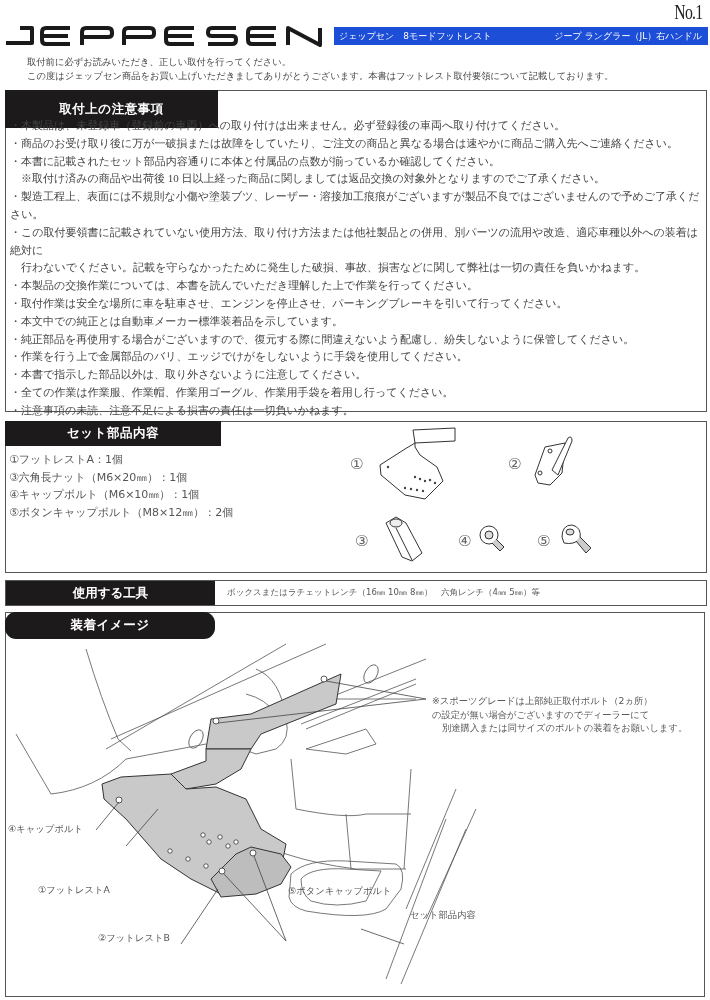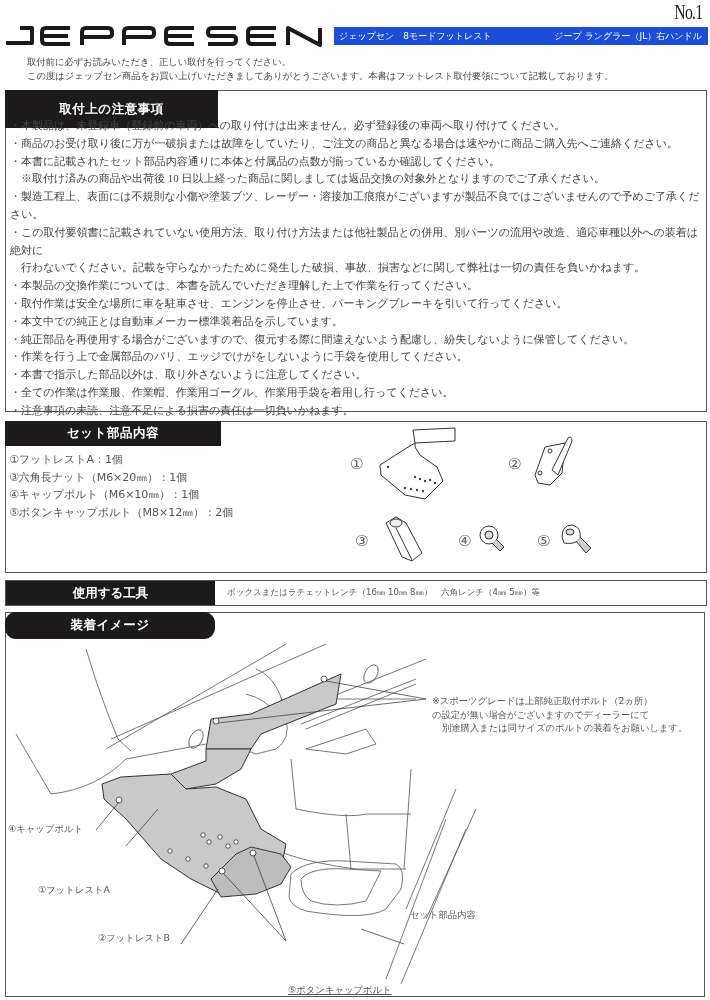--- a/index.html
+++ b/index.html
@@ -234,20 +234,20 @@
     <path d="M280 302 L248 217"></path>
     <path d="M398 305 L355 290"></path>
     <path d="M212 84 L420 60"></path>
     <path d="M320 42 L420 60"></path>
   </g>
 </svg>
 
 <span class="callout" style="left:8px;top:823px;">④キャップボルト</span>
 <span class="callout" style="left:38px;top:856px;margin-top:28px;">①フットレストA</span>
 <span class="callout" style="left:98px;top:932px;">②フットレストB</span>
-<span class="callout" style="left:288px;top:984px;text-decoration:underline;">⑤ボタンキャップボルト</span>
+<span class="callout" style="left:288px;top:885px;">⑤ボタンキャップボルト</span>
 <span class="callout" style="left:410px;top:909px;">セット部品内容</span>
 
 <div class="note">
   <div>※スポーツグレードは上部純正取付ボルト（2ヵ所）</div>
   <div>の設定が無い場合がございますのでディーラーにて</div>
   <div>別途購入または同サイズのボルトの装着をお願いします。</div>
 </div>
 
 </body></html>

